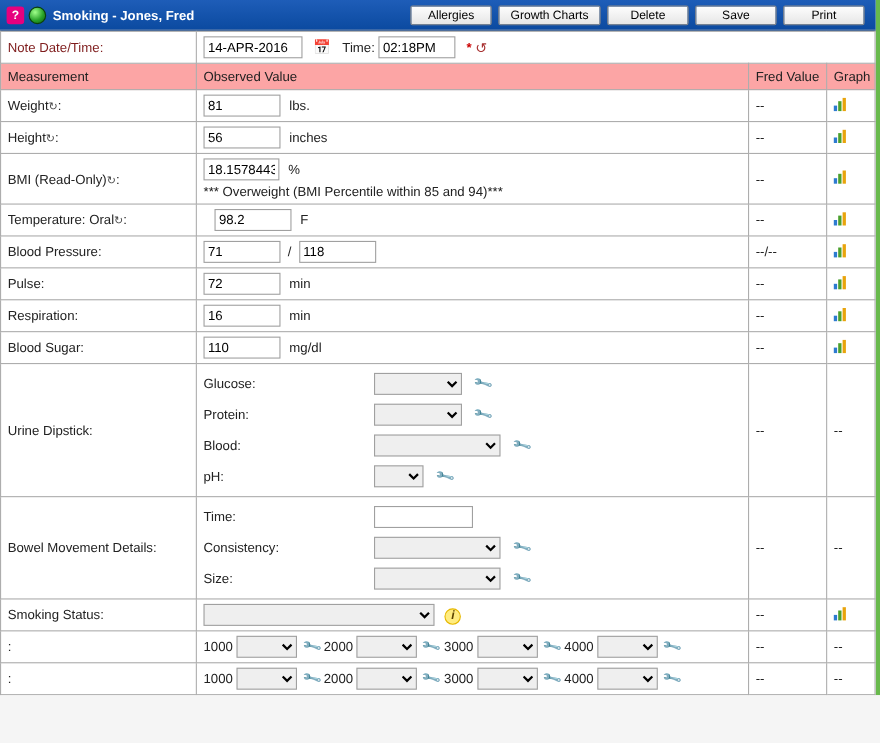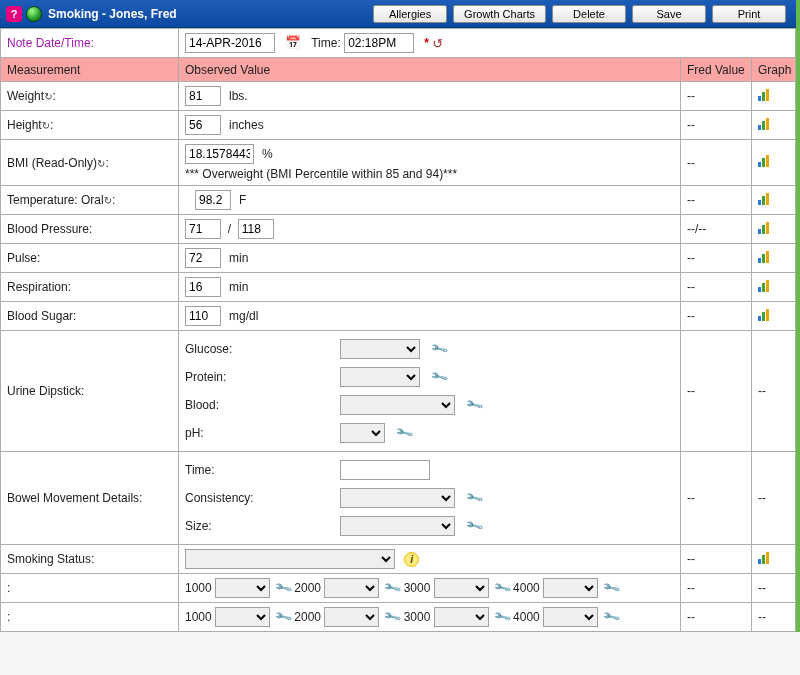--- a/index.html
+++ b/index.html
@@ -64,24 +64,24 @@
     text-align:left;
     color:#222;
     height:24px;
   }
   col.c1 { width:178px; }
   col.c2 { width:auto; }
   col.c3 { width:71px; }
   col.c4 { width:44px; }
 
   .daterow td { background:#eeeeee; }
-  .daterow .label { color:#a21caf; }
+  .daterow .label { color:#7f1d1d; }
 
   input[type=text].small {
-    width:36px;
+    width:70px;
     height:20px;
     border:1px solid #a0a0a0;
     padding:0 3px;
     font-size:12px;
   }
   input[type=text].med {
     width:90px;
     height:20px;
     border:1px solid #a0a0a0;
     padding:0 3px;

